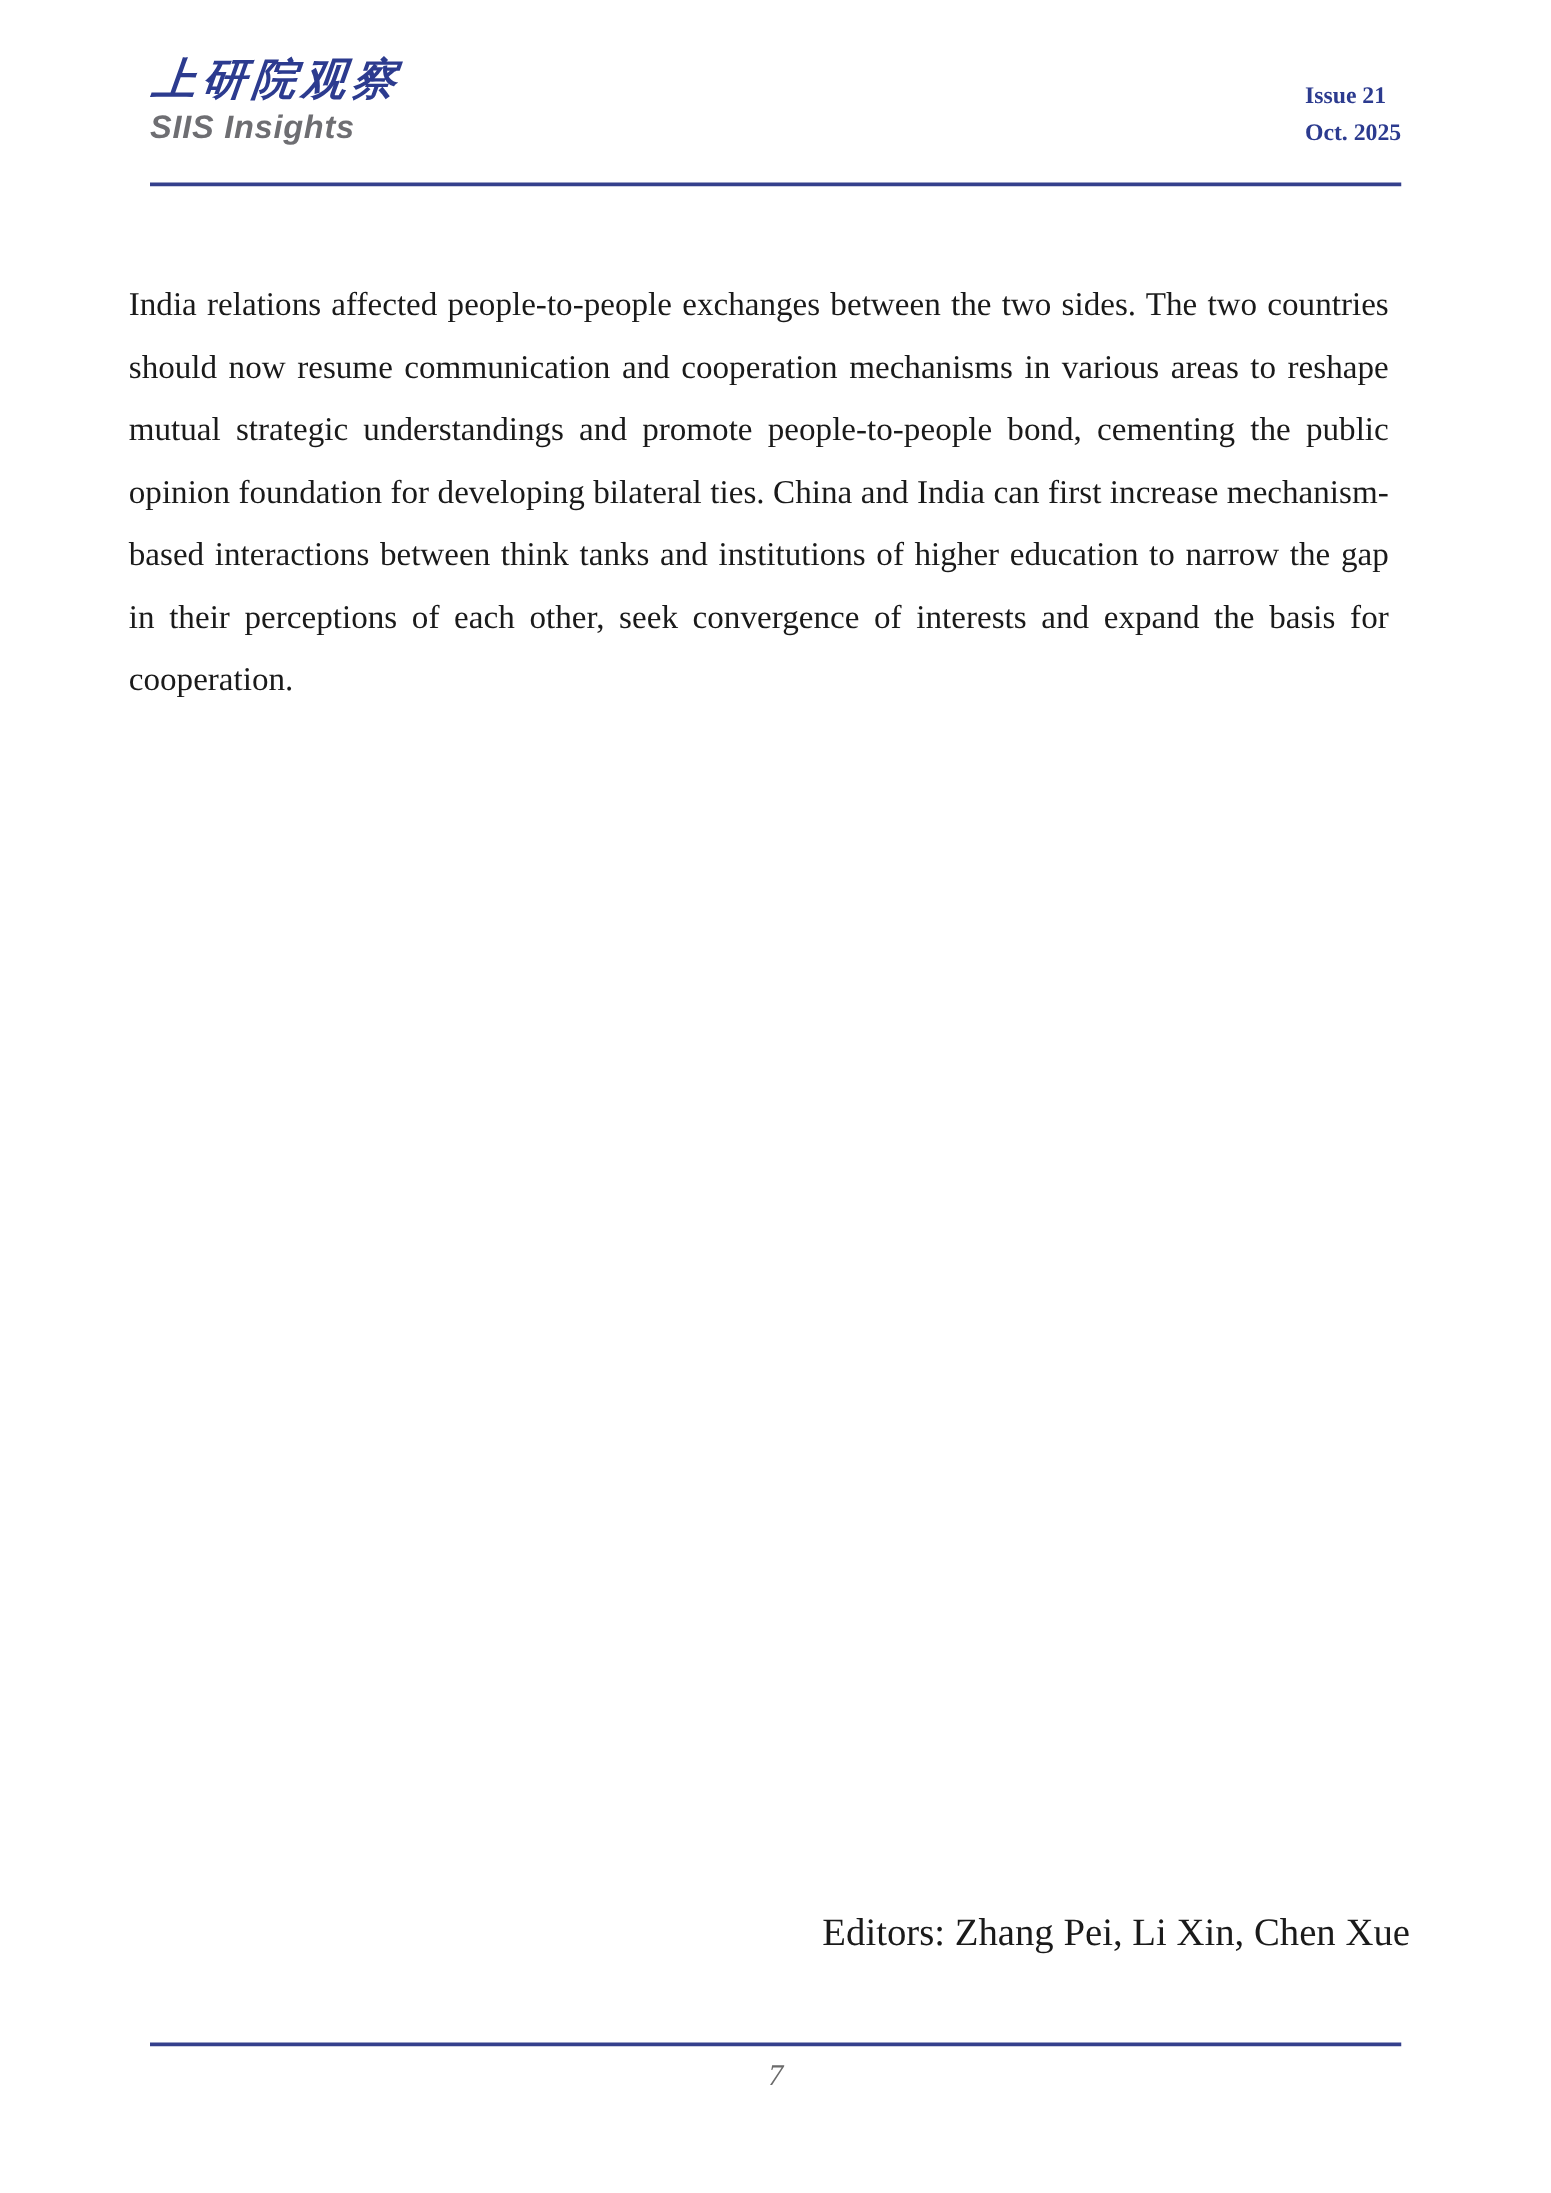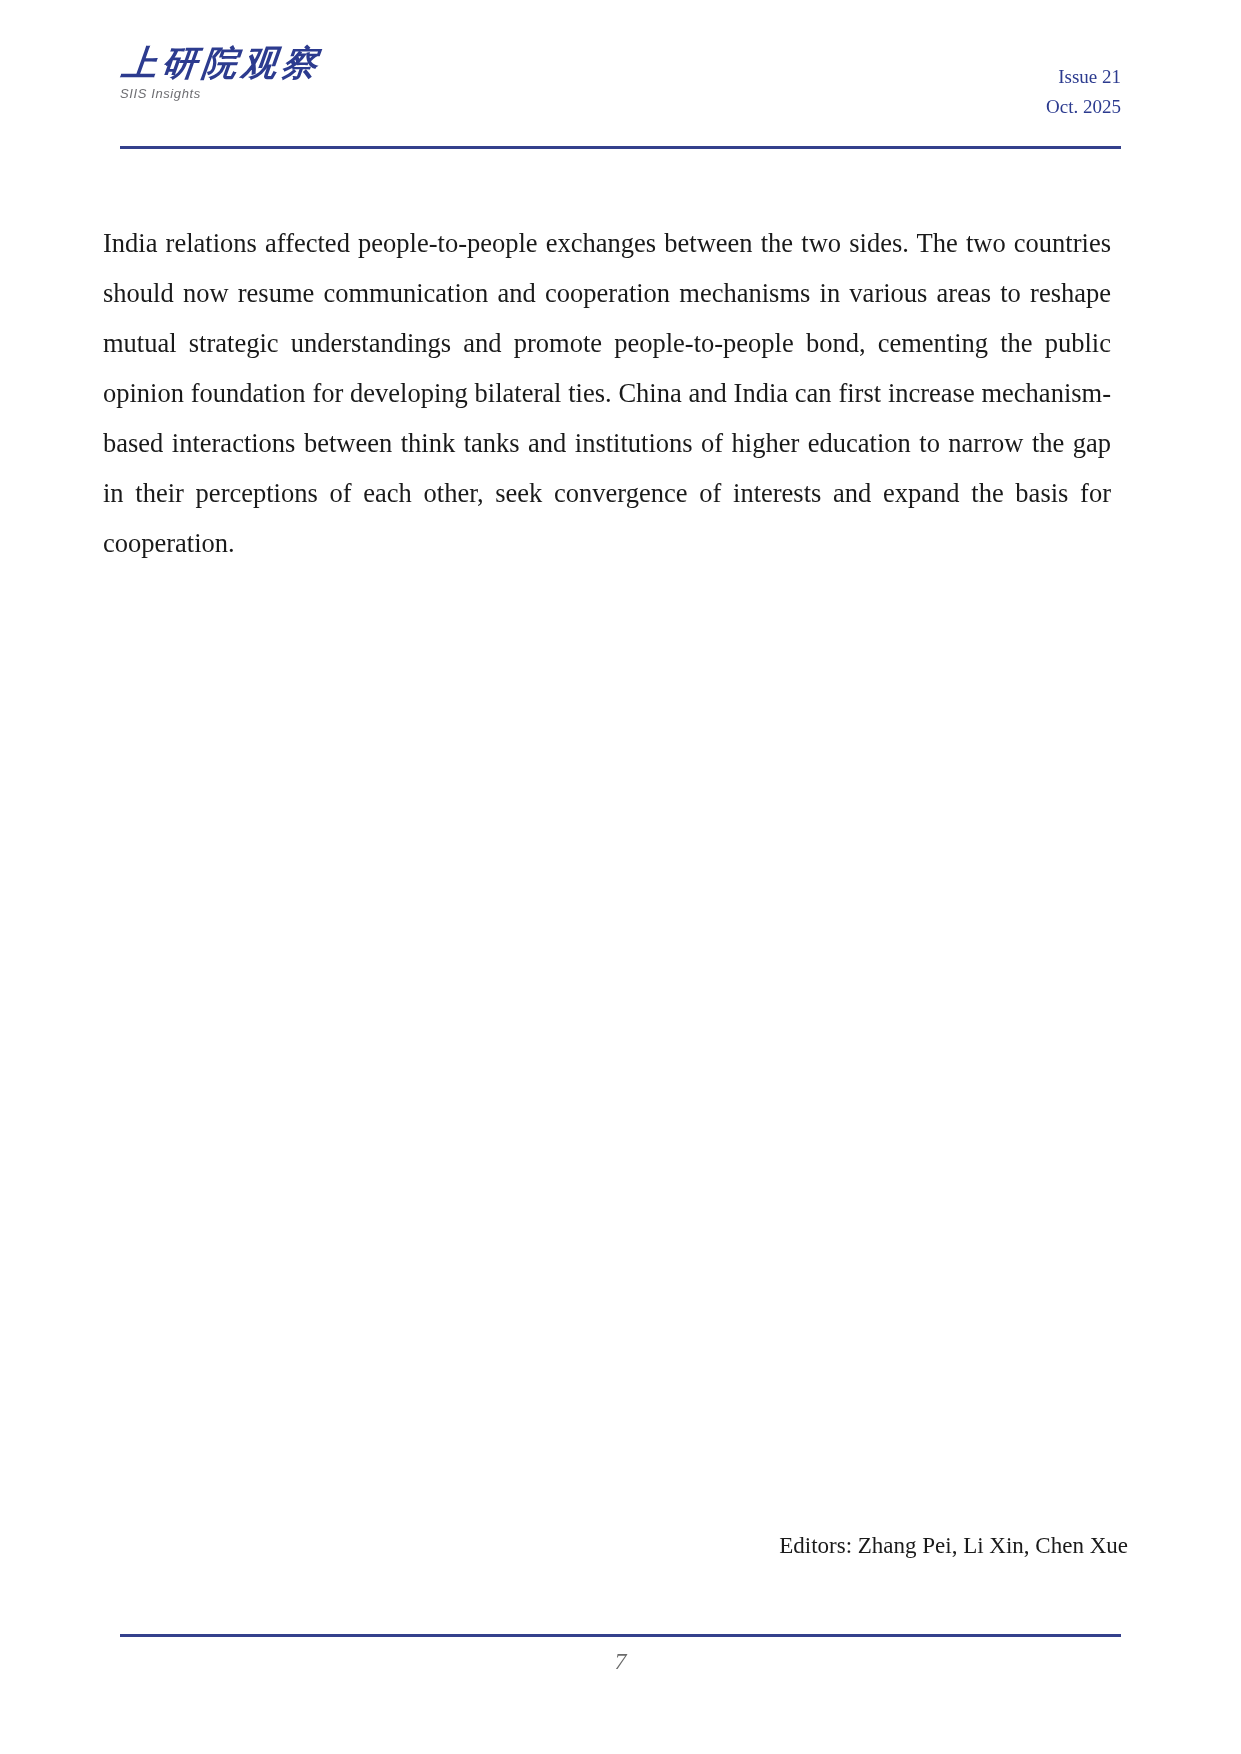--- a/index.html
+++ b/index.html
@@ -49,37 +49,36 @@
     letter-spacing: 5px;
     color: #2c3b8f;
     line-height: 1.05;
     white-space: nowrap;
     transform: skewX(-6deg);
     transform-origin: left bottom;
   }
 
   .masthead-en {
     font-family: "Liberation Sans", "DejaVu Sans", sans-serif;
-    font-size: 13px;
-    font-weight: 400;
+    font-size: 26px;
+    font-weight: 700;
     font-style: italic;
     letter-spacing: 0.6px;
     color: #6e6e72;
     margin-top: 3px;
     white-space: nowrap;
   }
 
   .issue-block {
     position: absolute;
     right: 0;
     top: 22px;
-    text-align: right;
     font-family: "Liberation Serif", "DejaVu Serif", serif;
     color: #2c3b8f;
-    font-weight: 400;
+    font-weight: 700;
     font-size: 19px;
     line-height: 1.6;
   }
 
   .issue-line {
     white-space: nowrap;
   }
 
   .rule {
     position: absolute;
@@ -110,21 +109,21 @@
     hyphens: none;
   }
 
   
   .editors {
     position: absolute;
     left: 120px;
     top: 1526px;
     width: 1008px;
     text-align: right;
-    font-size: 23px;
+    font-size: 31px;
     line-height: 40px;
     color: #1a1a1a;
   }
 
   
   .footer {
     position: absolute;
     left: 120px;
     top: 1648px;
     width: 1001px;

